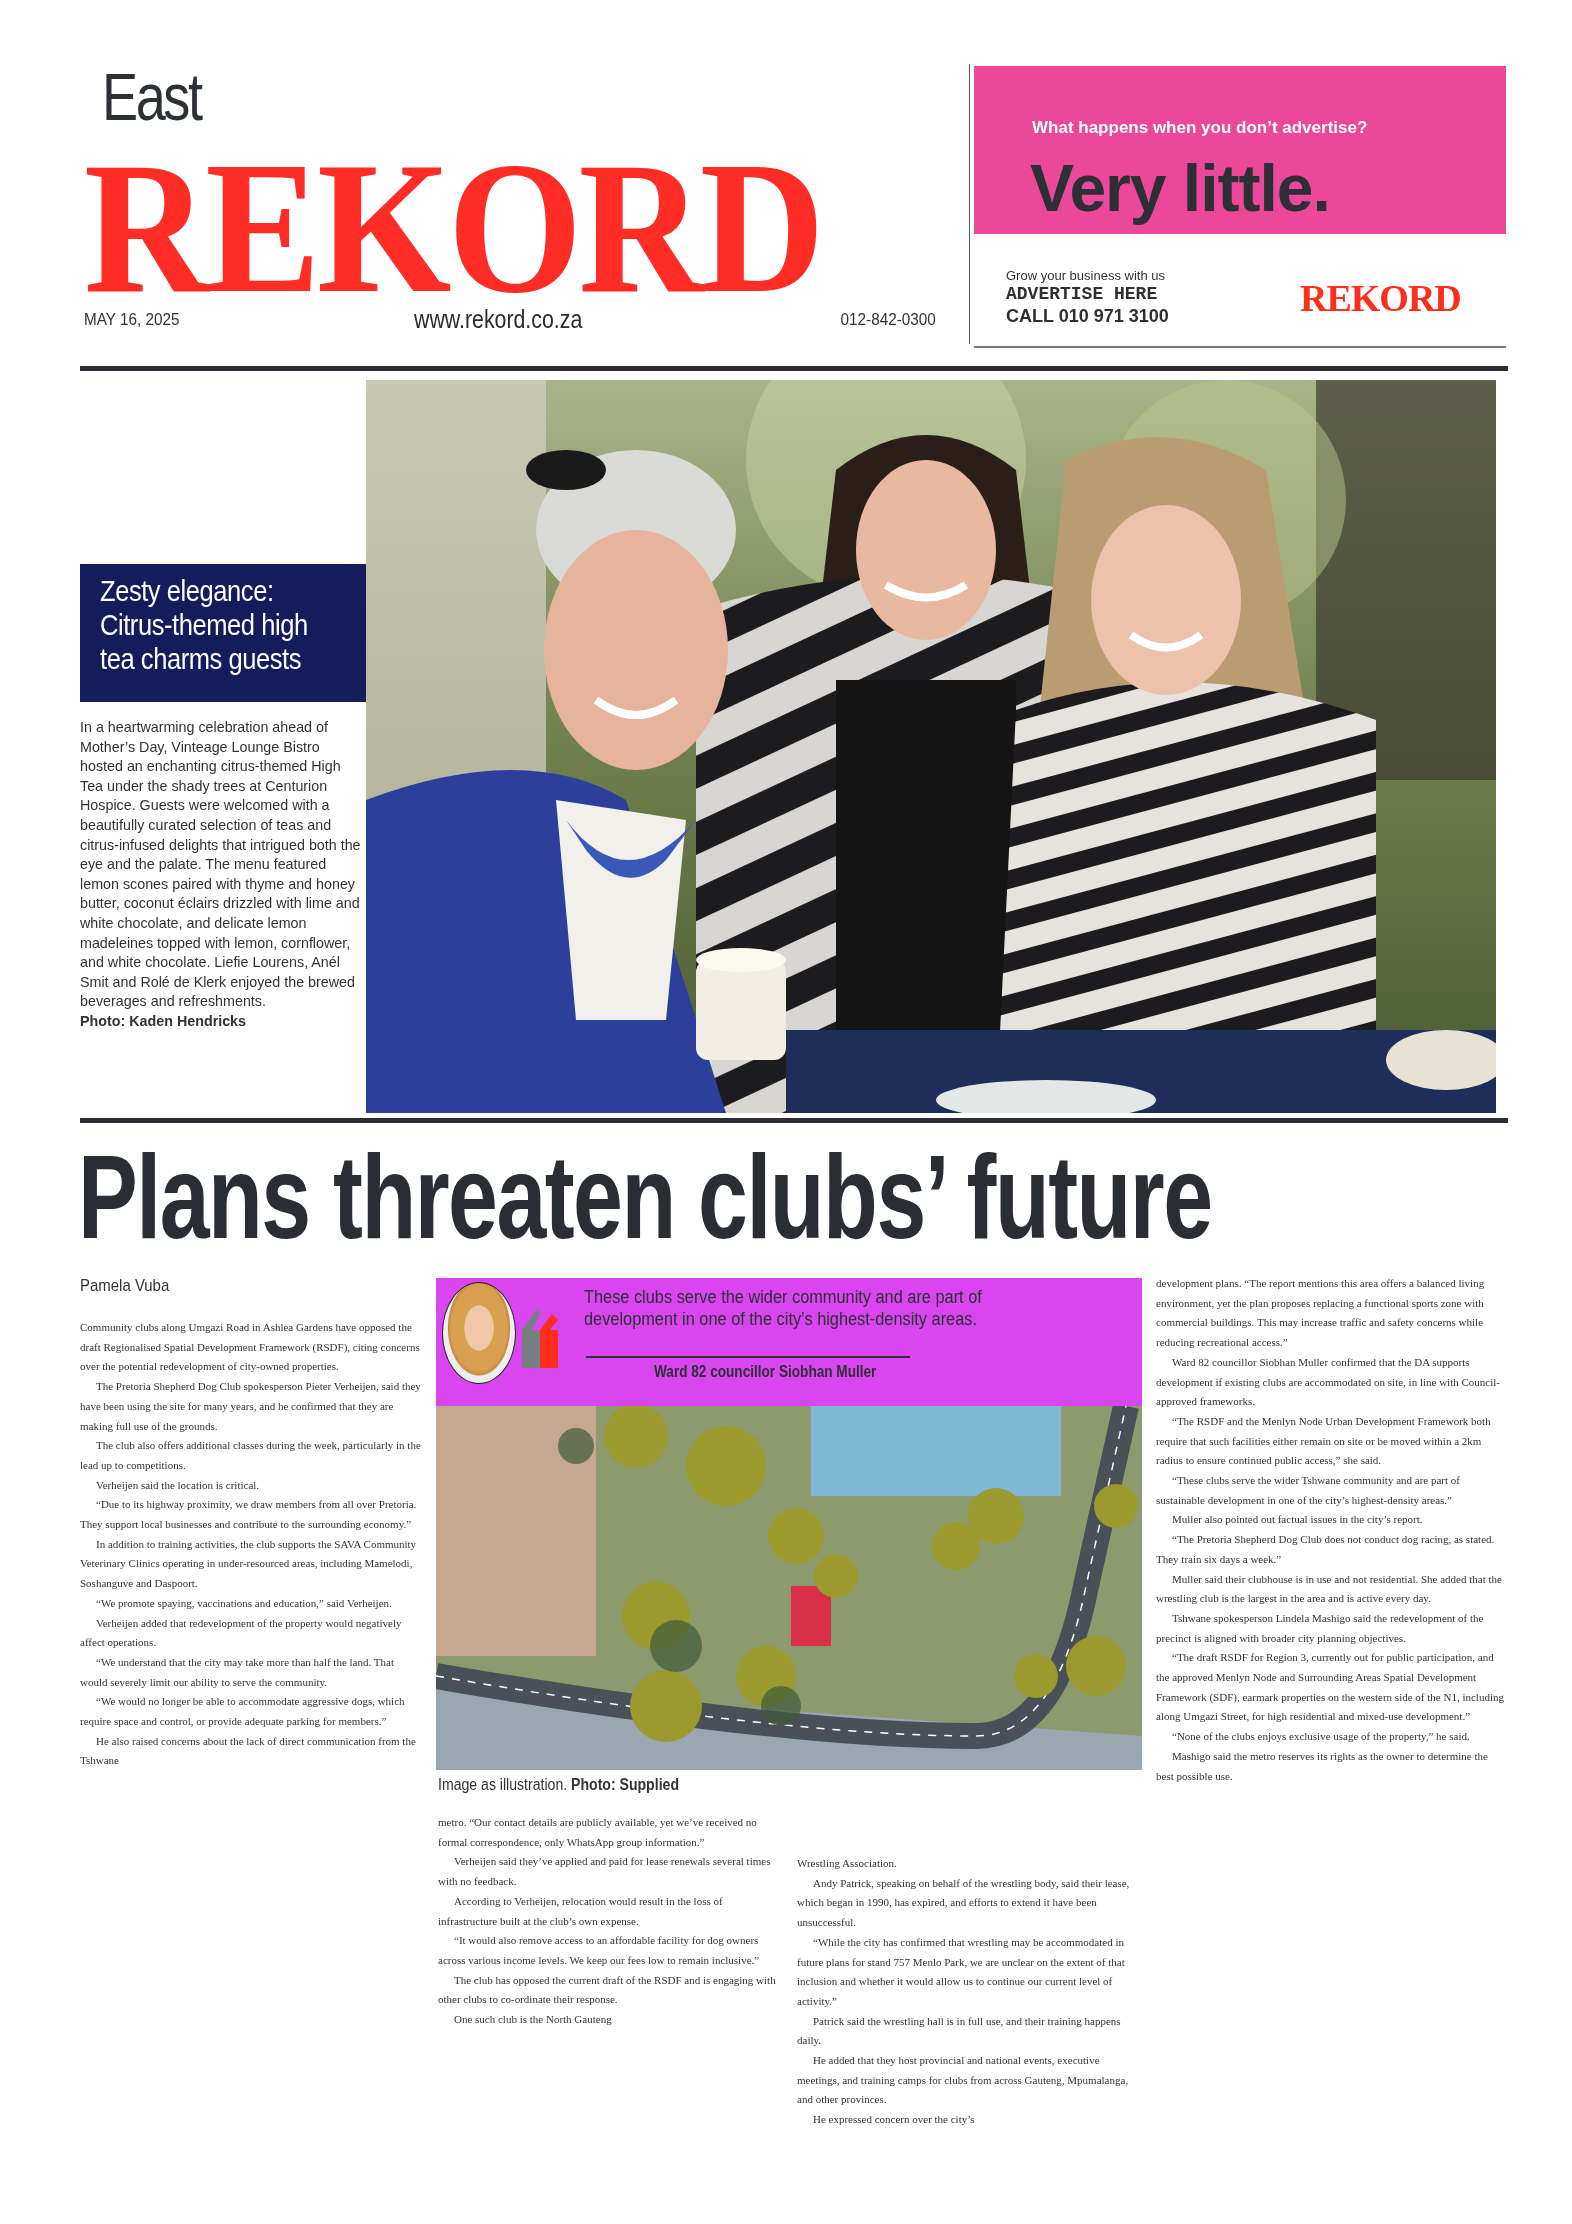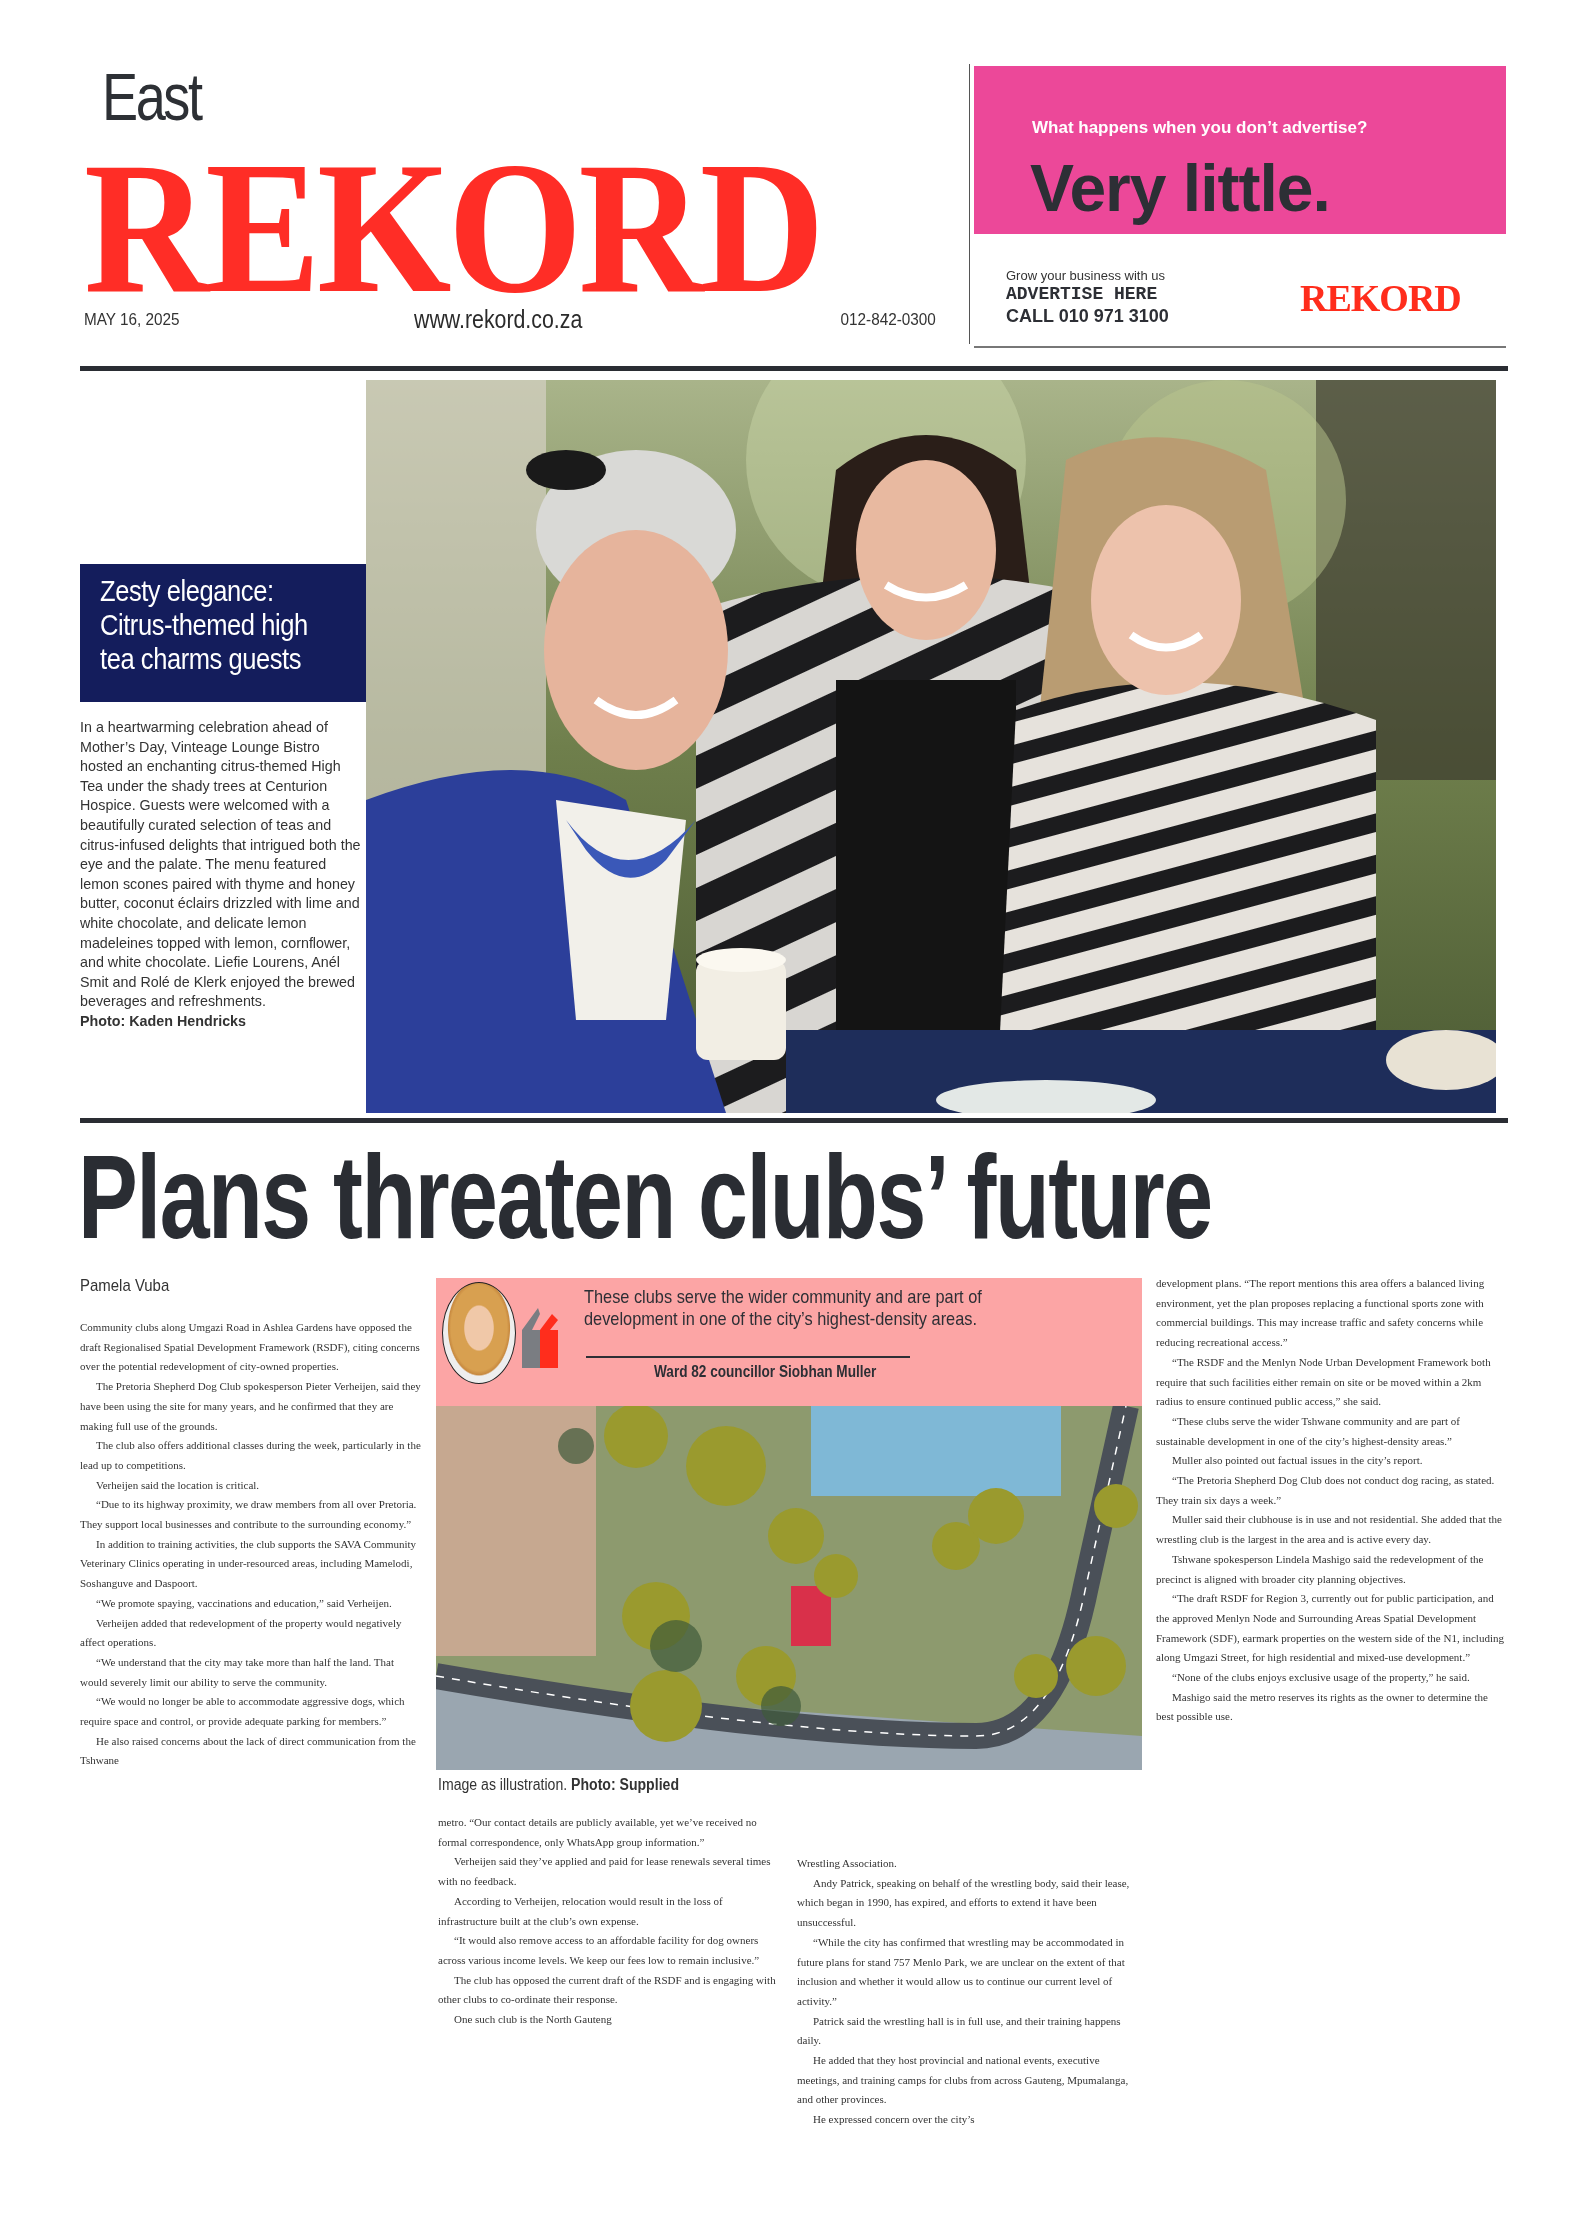--- a/index.html
+++ b/index.html
@@ -44,21 +44,21 @@
     .byline { position: absolute; left: 80px; top: 1276px; font-family: "Liberation Sans", sans-serif; font-size: 17px; color: #333; transform: scaleX(0.88); transform-origin: left; }
     .col { position: absolute; font-family: "Liberation Serif", serif; font-size: 11px; line-height: 19.7px; color: #333; }
     .col p { text-indent: 16px; }
     .col p.noindent { text-indent: 0; }
     .col1 { left: 80px; top: 1318px; width: 344px; }
     .col2 { left: 438px; top: 1813px; width: 338px; }
     .col3 { left: 797px; top: 1810px; width: 345px; margin-top: 44px; }
     .col4 { left: 1156px; top: 1274px; width: 348px; }
 
     
-    .pullquote { position: absolute; left: 436px; top: 1278px; width: 706px; height: 140px; background: #fca5a5; }
+    .pullquote { position: absolute; left: 436px; top: 1278px; width: 706px; height: 140px; background: #d946ef; }
     .pq-avatar { position: absolute; left: 6px; top: 4px; width: 74px; height: 102px; border-radius: 50%; border: 1px solid #222; overflow: hidden; background: radial-gradient(ellipse at 50% 45%, #f0c8a8 0 28%, #d8a050 30% 55%, #c88a40 60%, #eee 62%); }
     .pq-mark { position: absolute; left: 86px; top: 30px; width: 36px; height: 60px; }
     .pq-text { position: absolute; left: 148px; top: 8px; width: 540px; font-family: "Liberation Sans", sans-serif; font-size: 19px; line-height: 22px; color: #2d2f35; transform: scaleX(0.86); transform-origin: left top; white-space: nowrap; }
     .pq-rule { position: absolute; left: 150px; top: 78px; width: 324px; height: 2px; background: #2d2f35; }
     .pq-attr { position: absolute; left: 218px; top: 84px; font-family: "Liberation Sans", sans-serif; font-weight: bold; font-size: 17px; color: #2d2f35; transform: scaleX(0.8); transform-origin: left top; white-space: nowrap; }
 
     
     .aerial { position: absolute; left: 436px; top: 1406px; width: 706px; height: 364px; overflow: hidden; background: #7d8c62; }
     .aerial-caption { position: absolute; left: 438px; top: 1776px; font-family: "Liberation Sans", sans-serif; font-size: 16px; color: #333; transform: scaleX(0.88); transform-origin: left; white-space: nowrap; }
     .aerial-caption b { font-weight: bold; }
@@ -233,20 +233,21 @@
   <p class="noindent">Wrestling Association.</p>
   <p>Andy Patrick, speaking on behalf of the wrestling body, said their lease, which began in 1990, has expired, and efforts to extend it have been unsuccessful.</p>
   <p>“While the city has confirmed that wrestling may be accommodated in future plans for stand 757 Menlo Park, we are unclear on the extent of that inclusion and whether it would allow us to continue our current level of activity.”</p>
   <p>Patrick said the wrestling hall is in full use, and their training happens daily.</p>
   <p>He added that they host provincial and national events, executive meetings, and training camps for clubs from across Gauteng, Mpumalanga, and other provinces.</p>
   <p>He expressed concern over the city’s</p>
 </div>
 
 <div class="col col4">
   <p class="noindent">development plans. “The report mentions this area offers a balanced living environment, yet the plan proposes replacing a functional sports zone with commercial buildings. This may increase traffic and safety concerns while reducing recreational access.”</p>
+  <p>Ward 82 councillor Siobhan Muller confirmed that the DA supports development if existing clubs are accommodated on site, in line with Council-approved frameworks.</p>
   <p>“The RSDF and the Menlyn Node Urban Development Framework both require that such facilities either remain on site or be moved within a 2km radius to ensure continued public access,” she said.</p>
   <p>“These clubs serve the wider Tshwane community and are part of sustainable development in one of the city’s highest-density areas.”</p>
   <p>Muller also pointed out factual issues in the city’s report.</p>
   <p>“The Pretoria Shepherd Dog Club does not conduct dog racing, as stated. They train six days a week.”</p>
   <p>Muller said their clubhouse is in use and not residential. She added that the wrestling club is the largest in the area and is active every day.</p>
   <p>Tshwane spokesperson Lindela Mashigo said the redevelopment of the precinct is aligned with broader city planning objectives.</p>
   <p>“The draft RSDF for Region 3, currently out for public participation, and the approved Menlyn Node and Surrounding Areas Spatial Development Framework (SDF), earmark properties on the western side of the N1, including along Umgazi Street, for high residential and mixed-use development.”</p>
   <p>“None of the clubs enjoys exclusive usage of the property,” he said.</p>
   <p>Mashigo said the metro reserves its rights as the owner to determine the best possible use.</p>
 </div>

